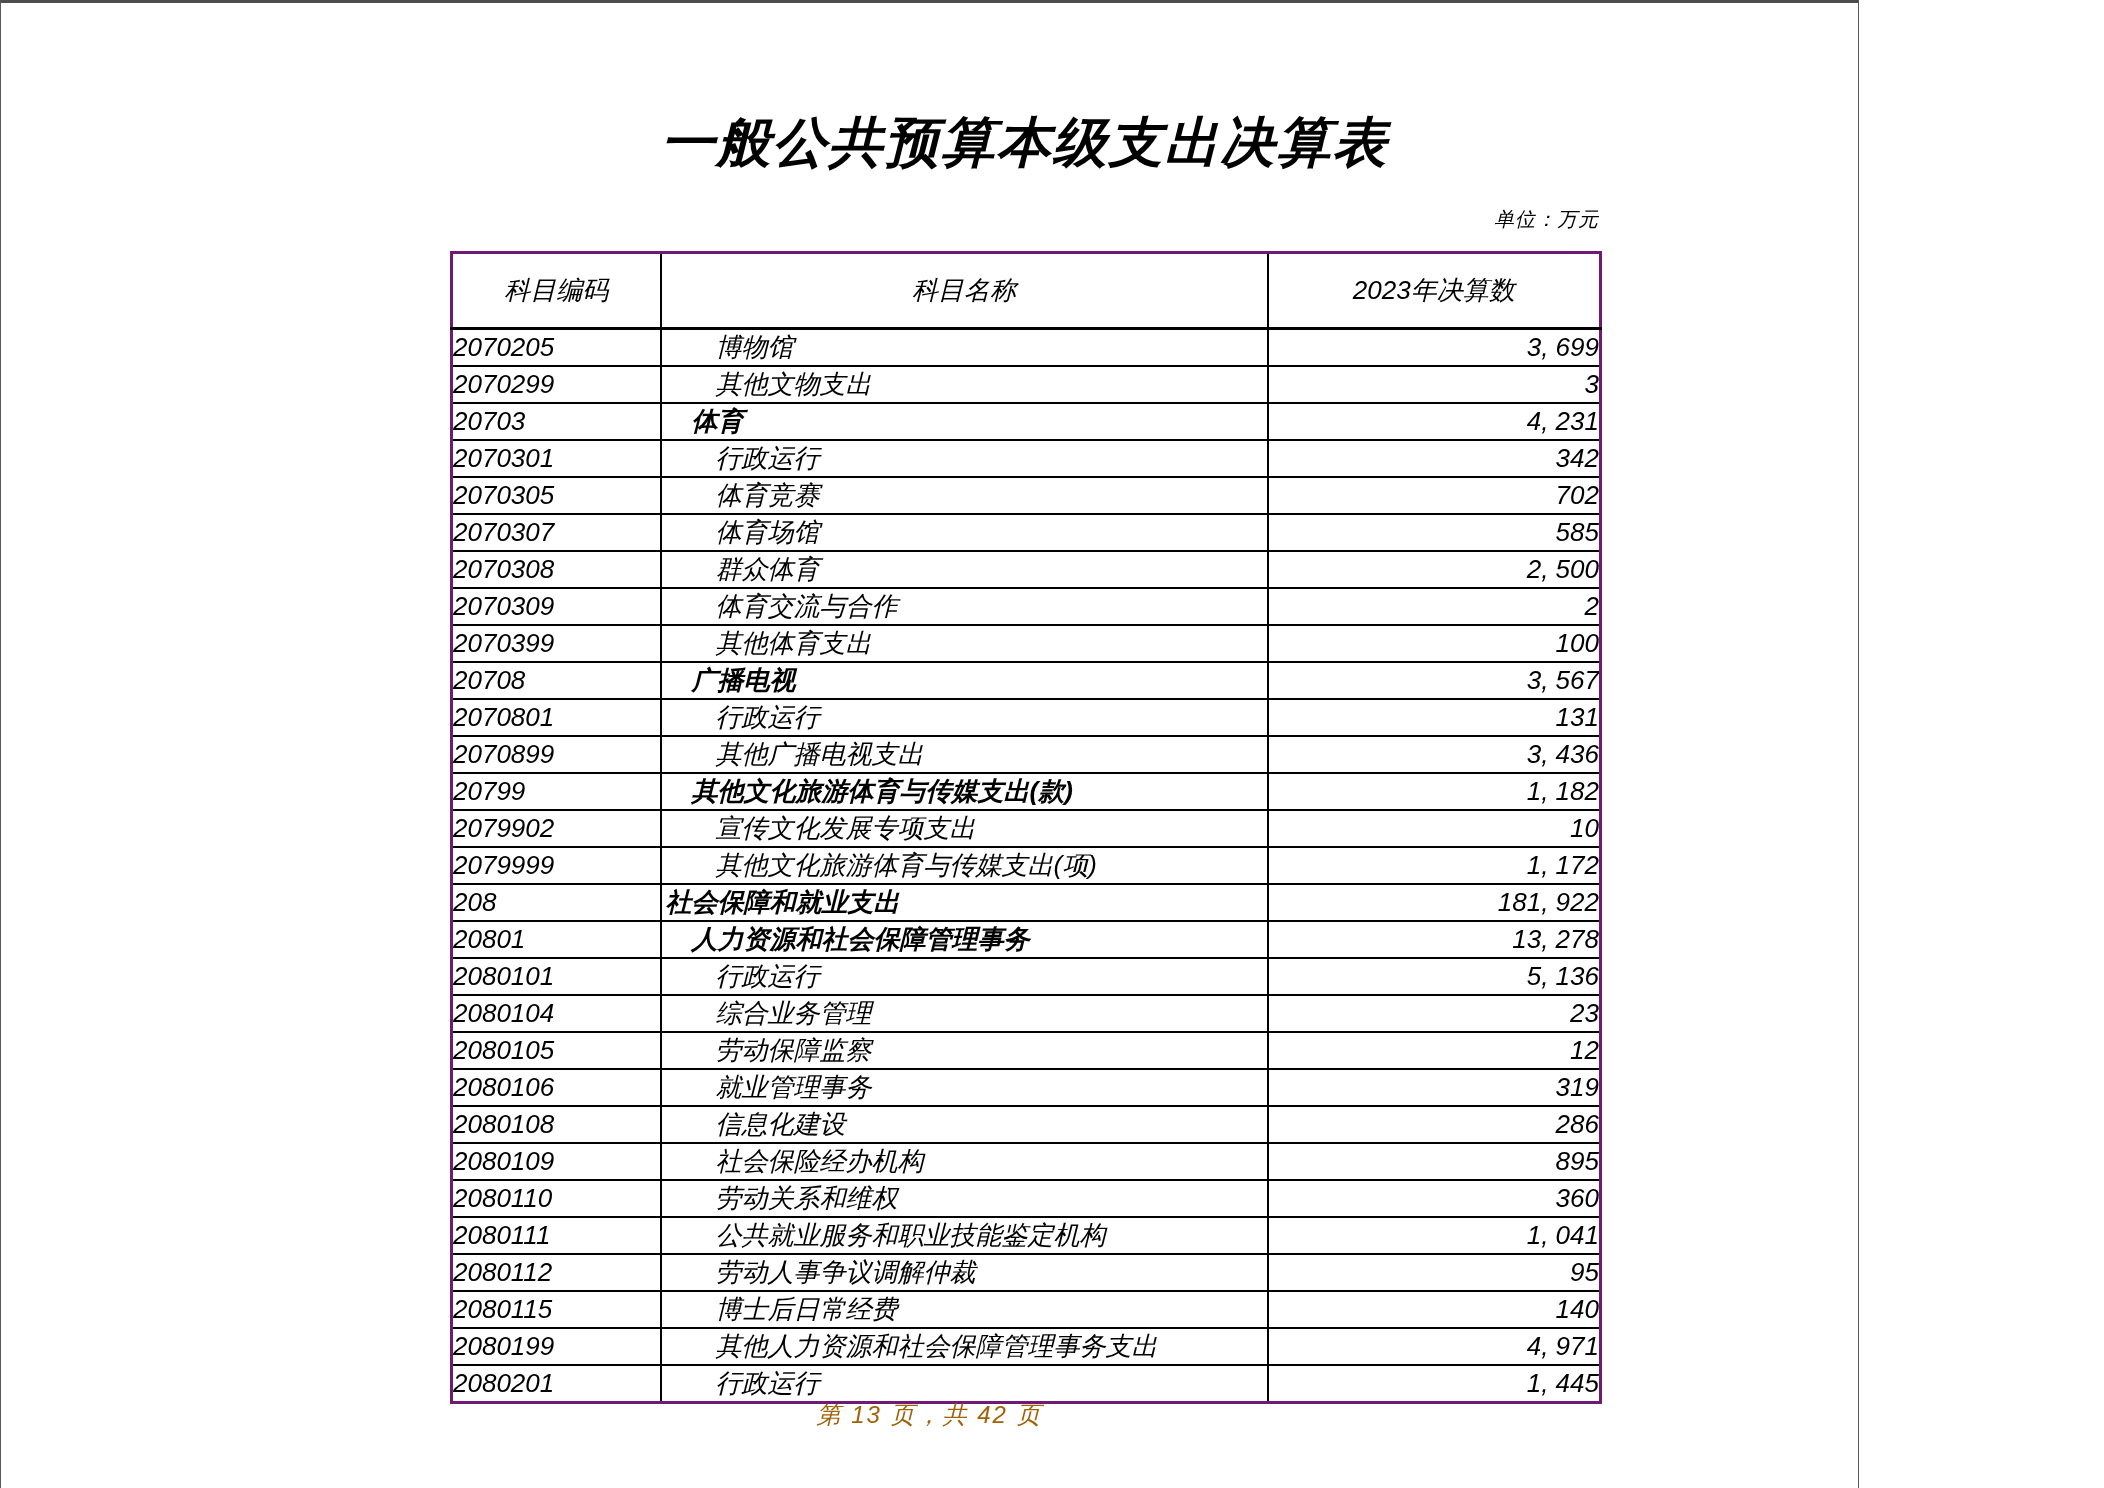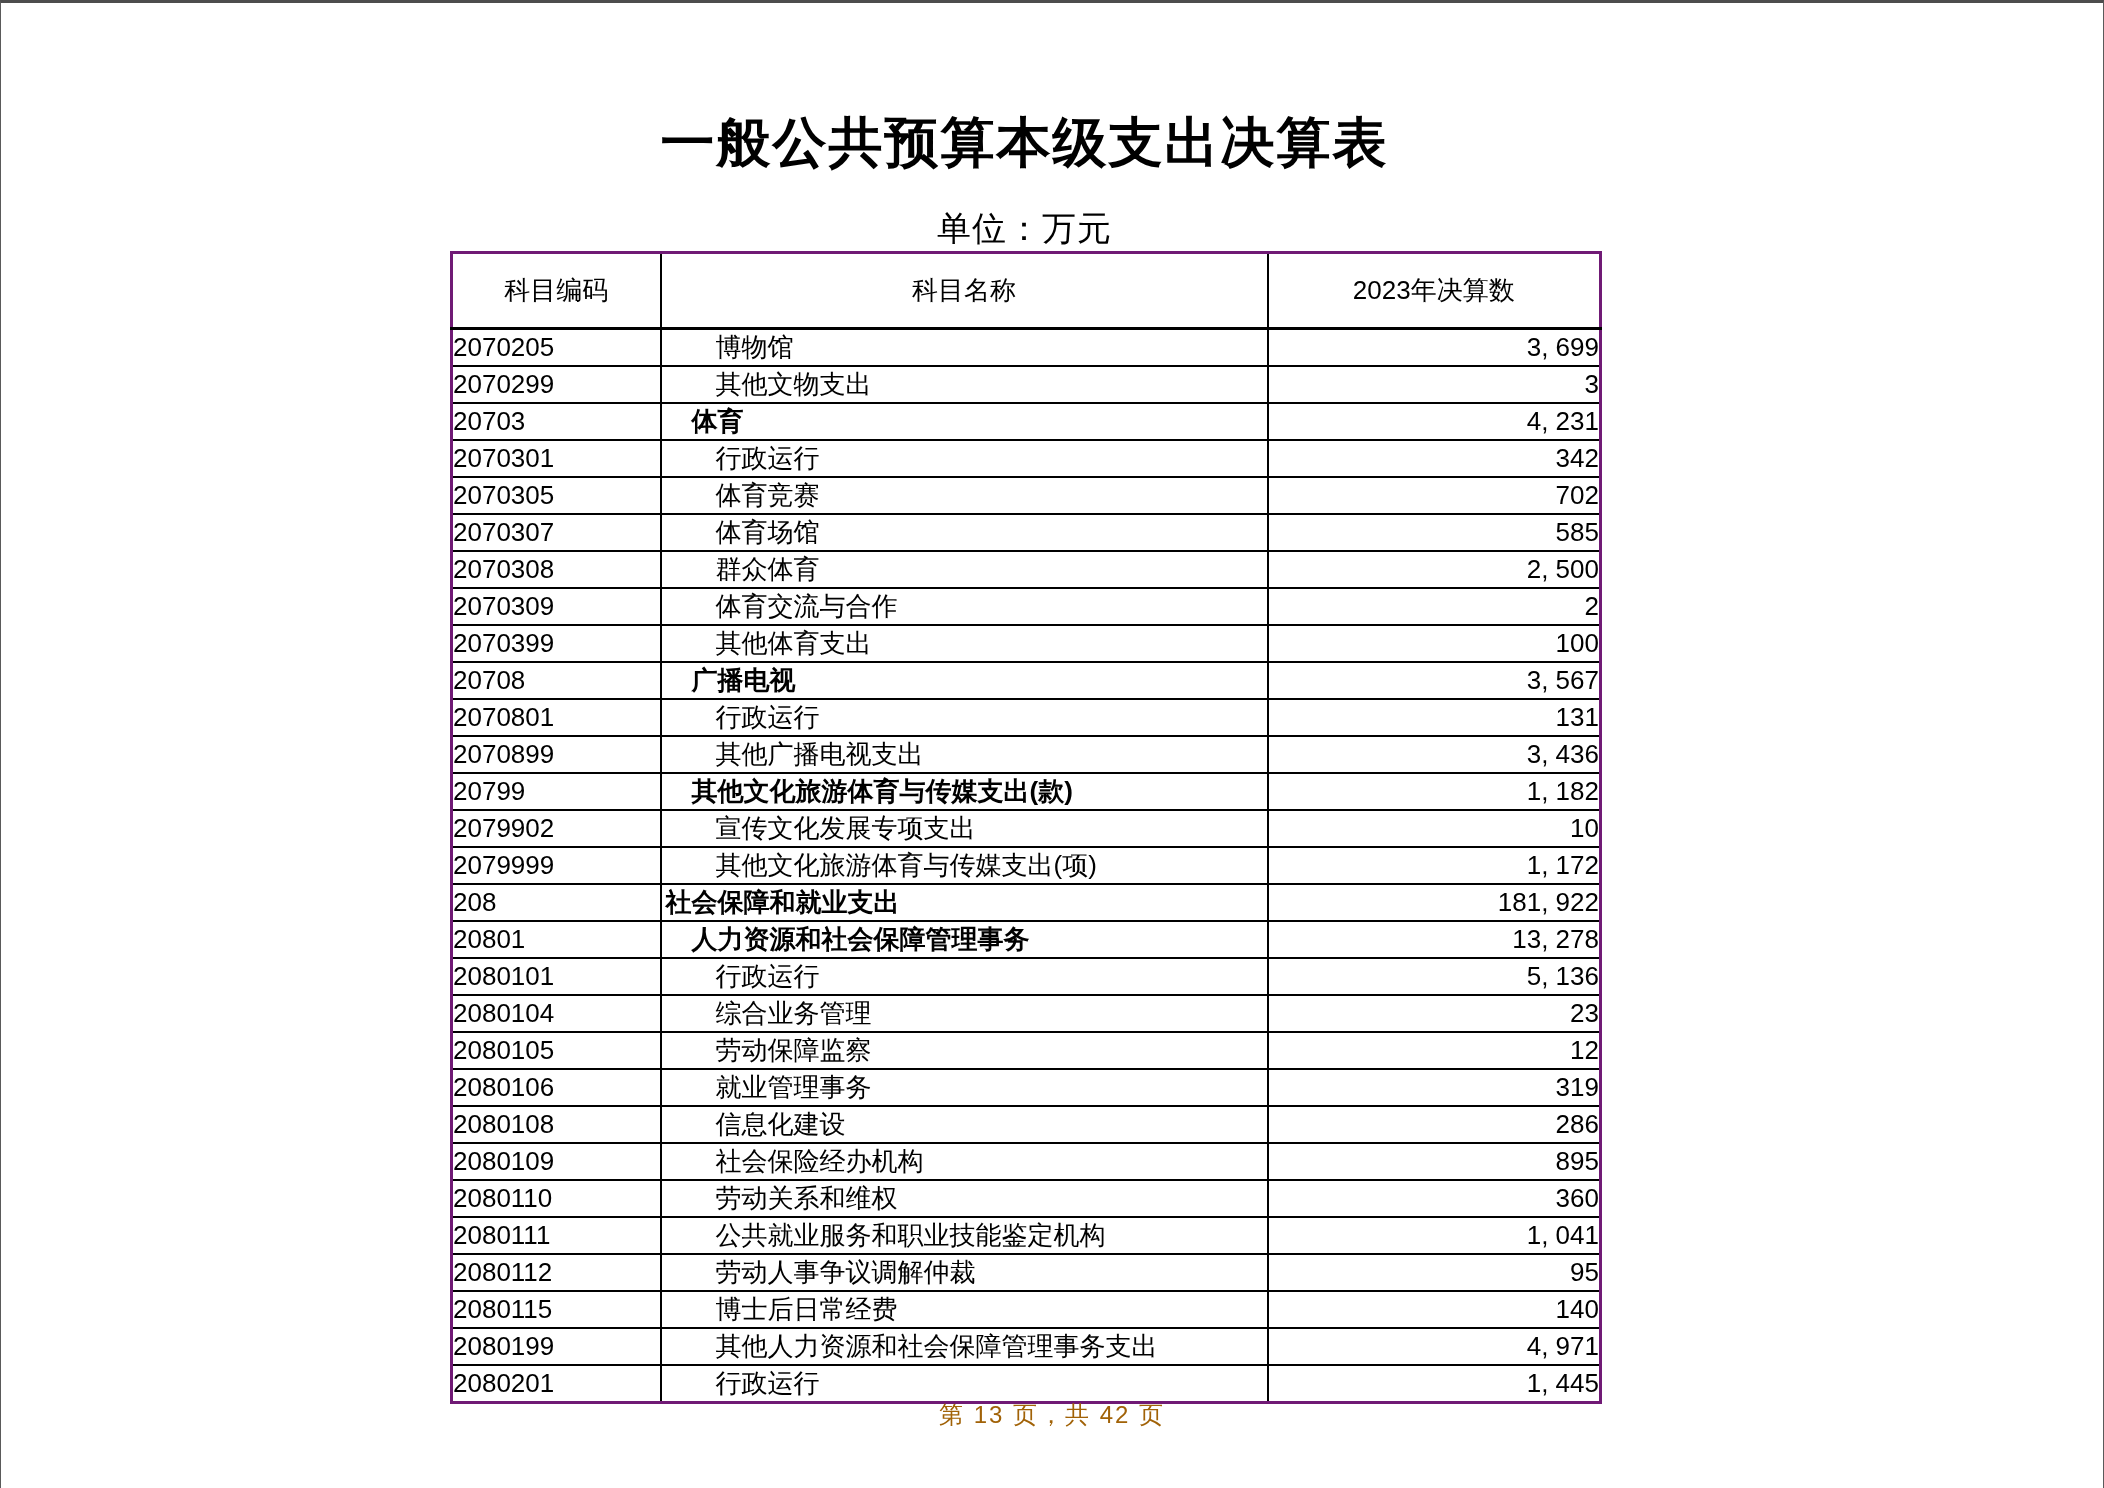--- a/index.html
+++ b/index.html
@@ -4,47 +4,48 @@
 <style>
   html, body {
     margin: 0;
     padding: 0;
     background: #ffffff;
     font-family: "Liberation Sans", sans-serif;
     color: #000000;
   }
   .page {
     position: relative;
-    width: 2104px;
+    width: 1859px;
     height: 1488px;
     background: #ffffff;
     box-sizing: border-box;
     border-top: 3px solid #4d4d4d;
     border-left: 1px solid #5a5a5a;
     border-right: 1px solid #5a5a5a;
     overflow: hidden;
+    font-style: italic;
   }
   .doc-title {
     position: absolute;
     top: 104px;
     left: 449px;
     width: 1149px;
     text-align: center;
     font-size: 54px;
     font-weight: bold;
     letter-spacing: 2px;
     white-space: nowrap;
   }
   .unit-label {
     position: absolute;
     top: 203px;
     left: 449px;
     width: 1149px;
-    text-align: center;
-    font-size: 34px;
+    text-align: right;
+    font-size: 20px;
     letter-spacing: 1px;
   }
   table.budget {
     position: absolute;
     left: 449px;
     top: 248px;
     width: 1149px;
     border-collapse: collapse;
     table-layout: fixed;
     border: 3px solid #701a75;

